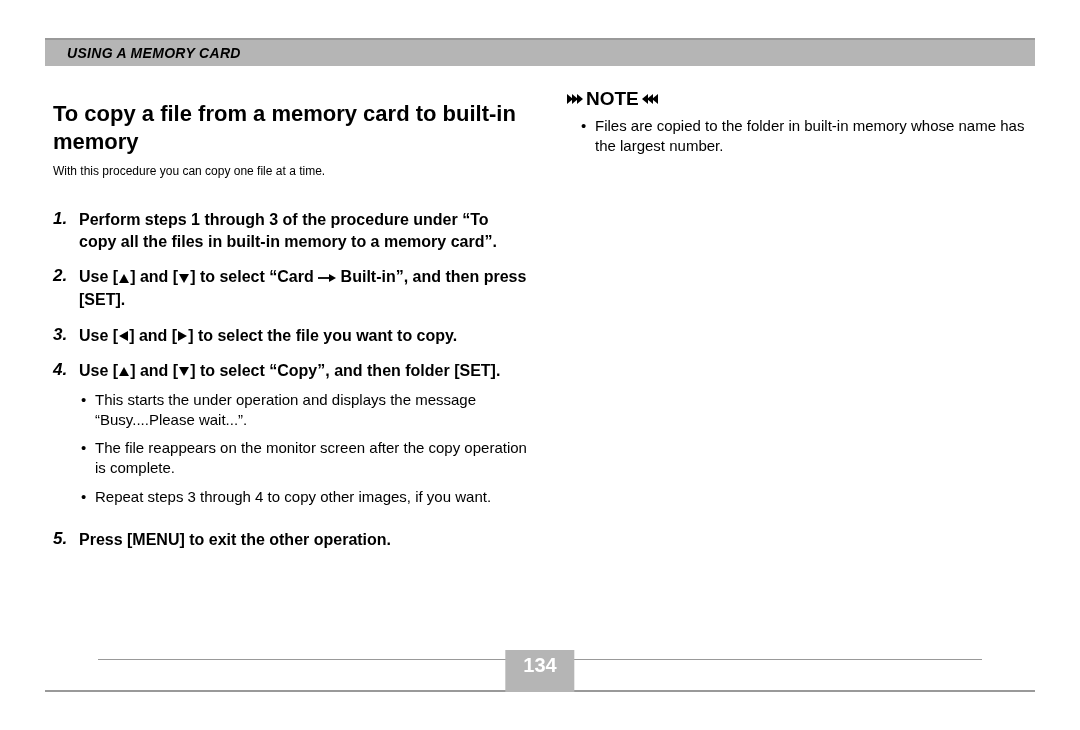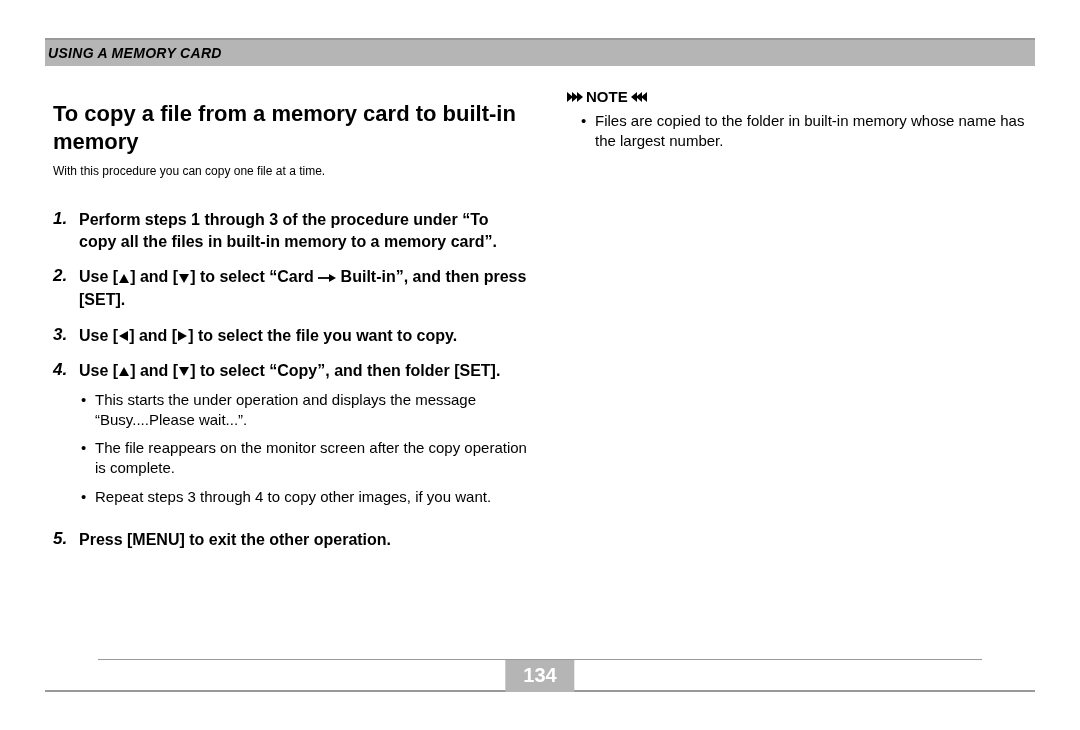--- a/index.html
+++ b/index.html
@@ -22,21 +22,21 @@
       top: 38px;
       bottom: 38px;
       border-top: 2px solid #999;
       border-bottom: 2px solid #999;
     }
     .header-bar {
       background: #b5b5b5;
       height: 26px;
       display: flex;
       align-items: center;
-      padding-left: 3px;
+      padding-left: 22px;
     }
     .header-text {
       color: #000;
       font-weight: bold;
       font-style: italic;
       font-size: 14px;
       letter-spacing: 0.3px;
     }
     .content {
       display: flex;
@@ -128,21 +128,21 @@
       flex-shrink: 0;
     }
     .note-header {
       display: flex;
       align-items: center;
       gap: 4px;
       margin-bottom: 6px;
     }
     .note-label {
       font-weight: bold;
-      font-size: 15px;
+      font-size: 19px;
     }
     .note-arrows {
       display: inline-flex;
       align-items: center;
     }
     .sm-tri-right {
       display: inline-block;
       width: 0;
       height: 0;
       border-top: 5px solid transparent;
@@ -172,21 +172,21 @@
       position: absolute;
       bottom: -2px;
       left: 50%;
       transform: translateX(-50%);
     }
     .page-number-box {
       background: #b5b5b5;
       color: #fff;
       font-weight: bold;
       font-size: 20px;
-      padding: 4px 18px 5px;
+      padding: 4px 18px 15px;
     }
     .footer-line {
       position: absolute;
       bottom: 30px;
       left: 53px;
       right: 53px;
       border-top: 1px solid #999;
     }
     .arrow-svg {
       display: inline-block;

